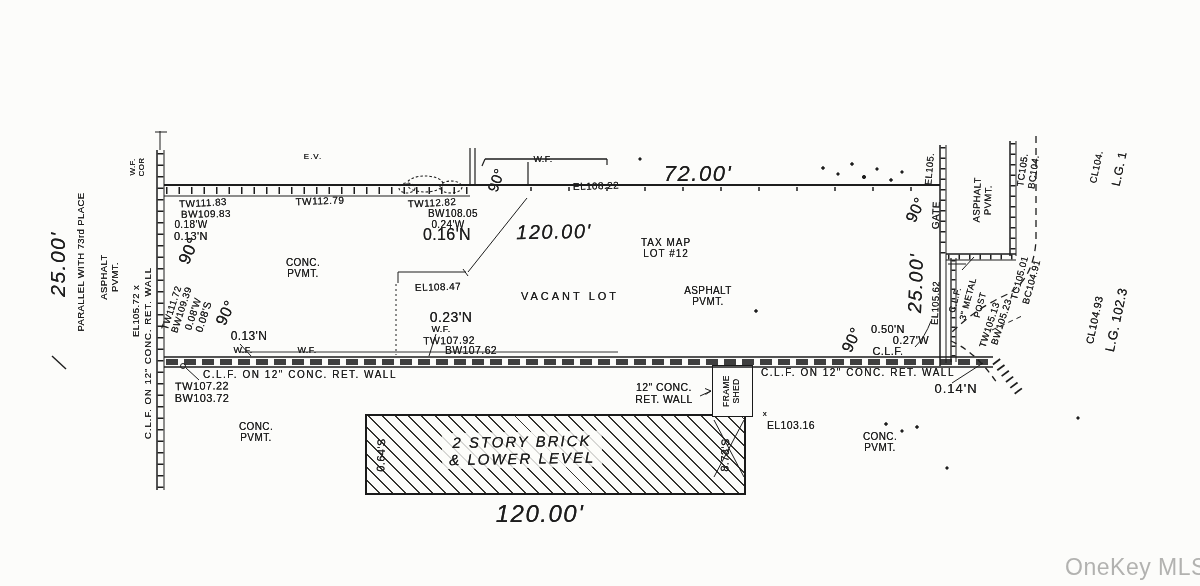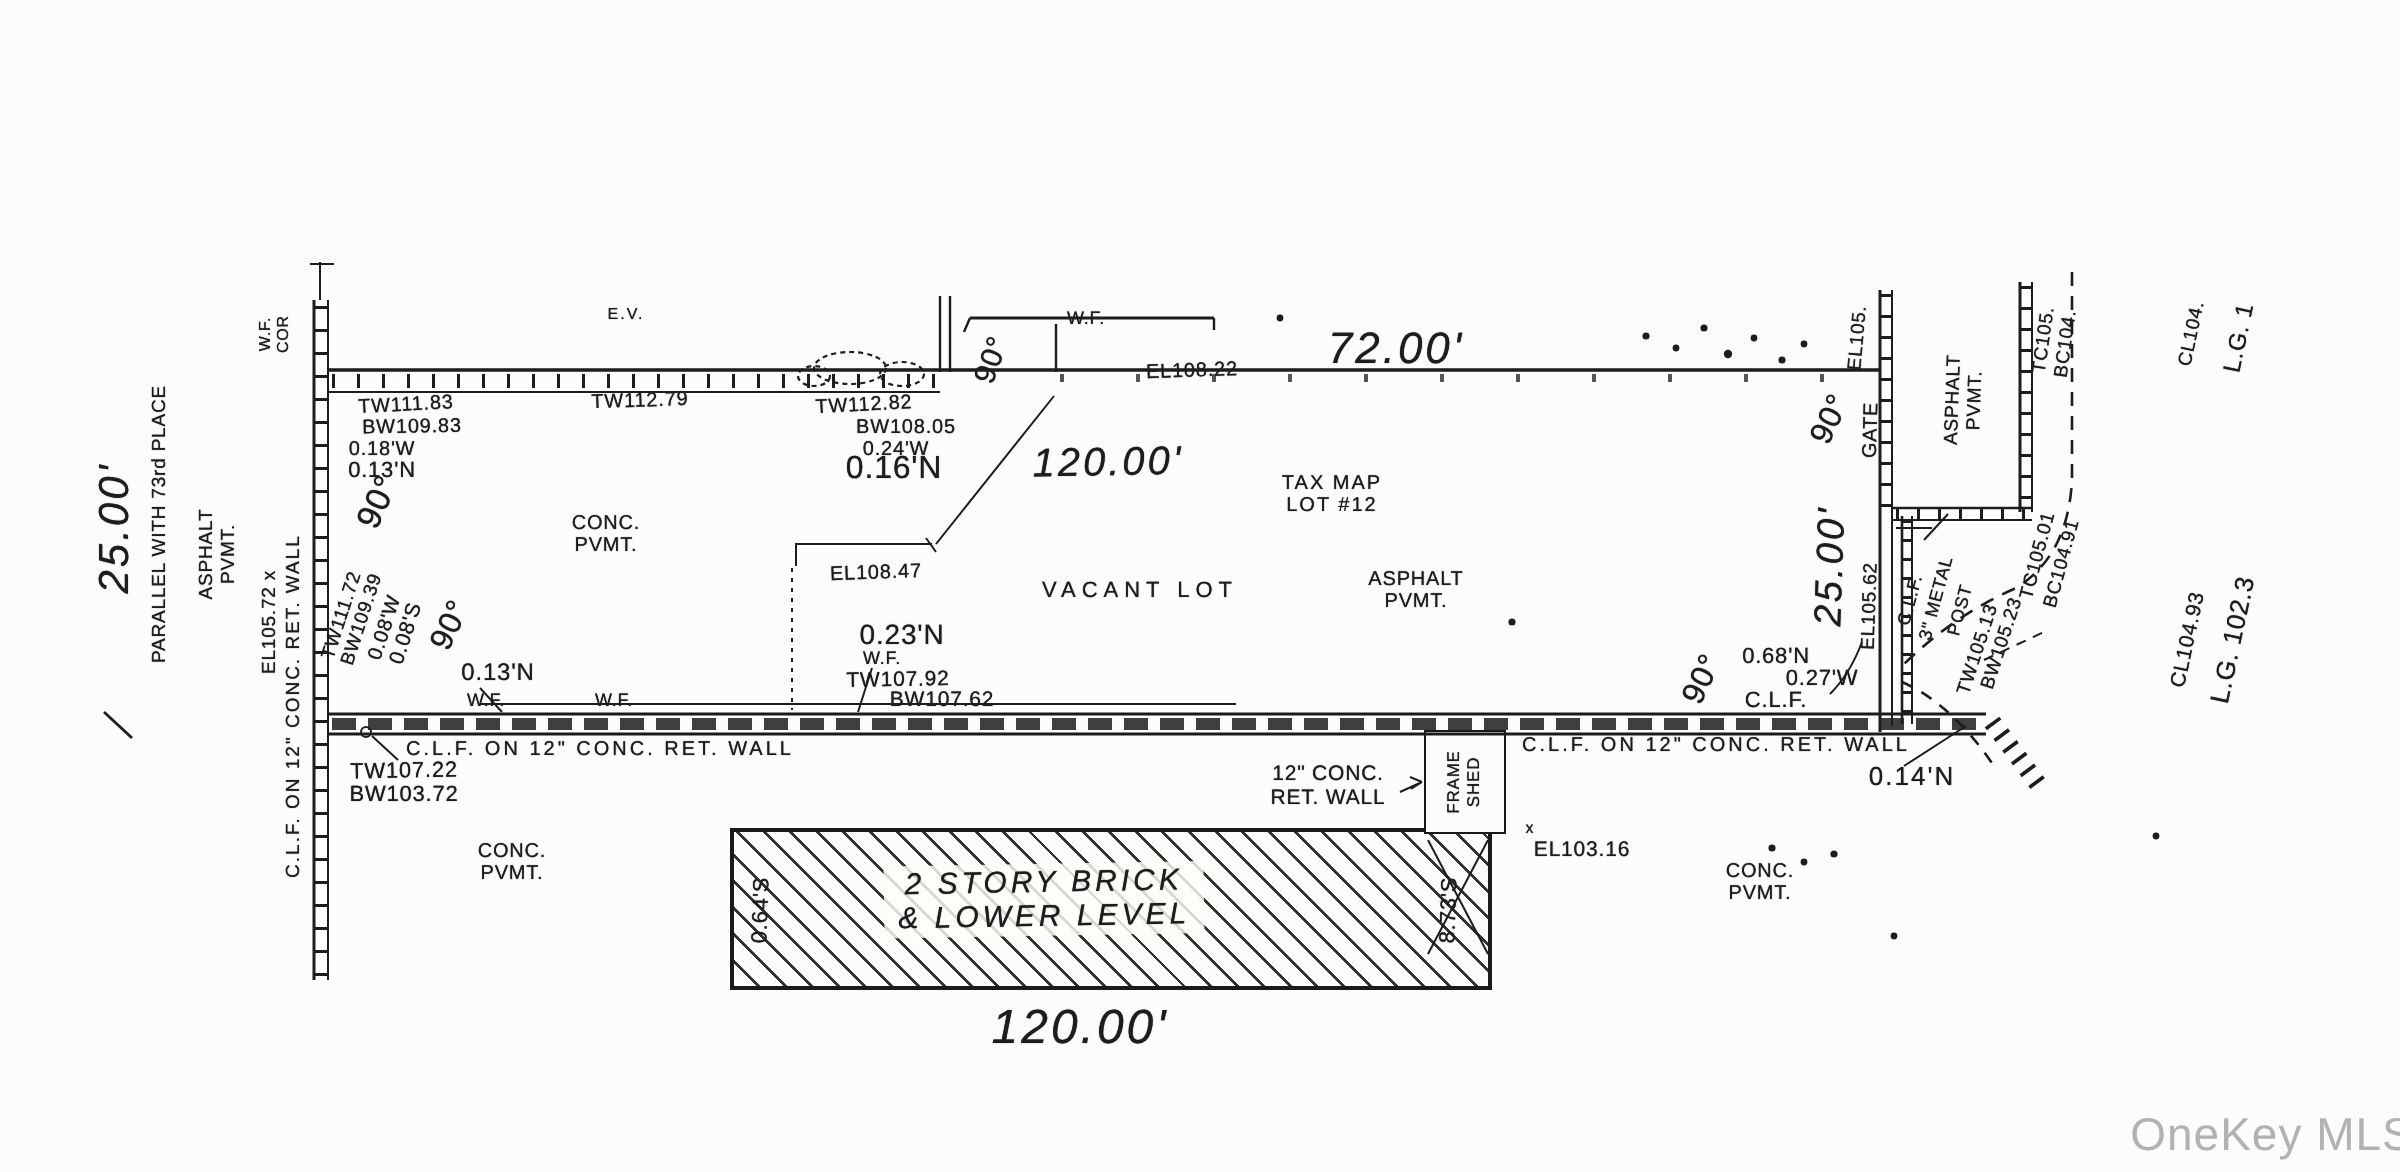--- a/index.html
+++ b/index.html
@@ -164,21 +164,21 @@
   <div class="lb" style="left:204px;top:317px;font-size:10.5px;--r:-72deg">0.08'S</div>
   <div class="lb" style="left:226px;top:313px;font-size:16px;--r:-65deg">90°</div>
   <div class="lb" style="left:249px;top:337px;font-size:12px">0.13'N</div>
   <div class="lb" style="left:243px;top:350px;font-size:9px">W.F.</div>
   <div class="lb" style="left:307px;top:350px;font-size:9px">W.F.</div>
   <div class="lb" style="left:300px;top:375px;font-size:10px;letter-spacing:1.5px">C.L.F. ON 12" CONC. RET. WALL</div>
   <div class="lb" style="left:202px;top:386px;font-size:11px;--r:-1deg">TW107.22</div>
   <div class="lb" style="left:202px;top:398px;font-size:11px">BW103.72</div>
 
   <div class="lb" style="left:852px;top:340px;font-size:16px;--r:-65deg">90°</div>
-  <div class="lb" style="left:888px;top:329px;font-size:11px">0.68'N</div>
+  <div class="lb" style="left:888px;top:329px;font-size:11px">0.50'N</div>
   <div class="lb" style="left:911px;top:340px;font-size:11px">0.27'W</div>
   <div class="lb" style="left:888px;top:351px;font-size:11px">C.L.F.</div>
   <div class="lb" style="left:936px;top:303px;font-size:9.5px;--r:-88deg">EL105.62</div>
   <div class="lb" style="left:955px;top:300px;font-size:9px;--r:-75deg">C.L.F.</div>
   <div class="lb" style="left:968px;top:299px;font-size:9px;--r:-75deg">3" METAL</div>
   <div class="lb" style="left:980px;top:305px;font-size:9px;--r:-75deg">POST</div>
   <div class="lb" style="left:990px;top:325px;font-size:9.5px;--r:-72deg">TW105.13</div>
   <div class="lb" style="left:1002px;top:322px;font-size:9.5px;--r:-72deg">BW105.23</div>
   <div class="lb" style="left:1020px;top:278px;font-size:9.5px;--r:-75deg">TC105.01</div>
   <div class="lb" style="left:1032px;top:282px;font-size:9.5px;--r:-75deg">BC104.91</div>

